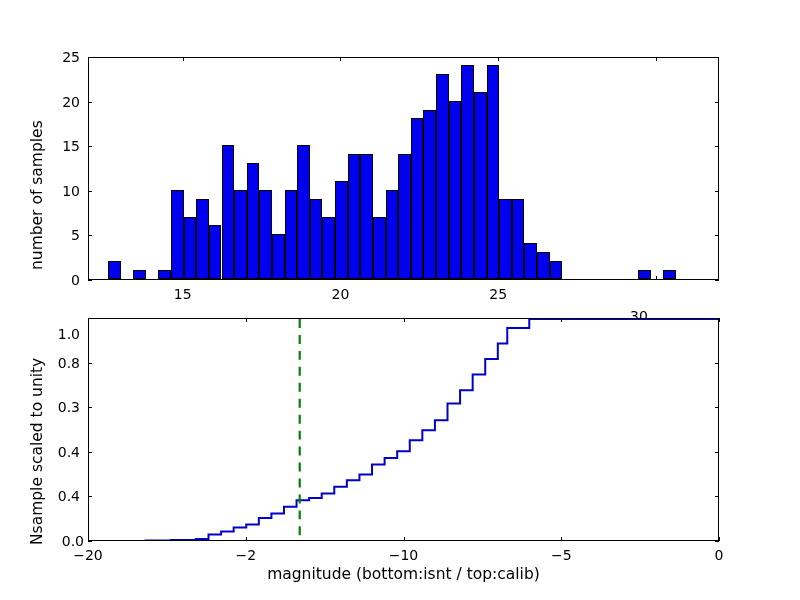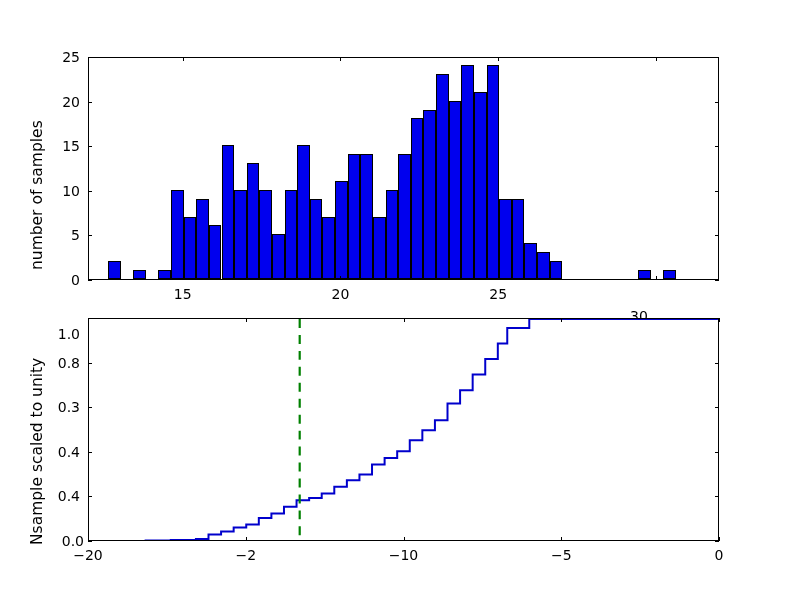--- a/index.html
+++ b/index.html
@@ -248,15 +248,16 @@
       <div class="tick-label x" style="left: 561.25px; top: 547px;">−5</div>
       <div class="tick-label x" style="left: 719px; top: 547px;">0</div>
       <div class="tick-label y" style="left: 42px; top: 541px; width: 42px;">0.0</div>
       <div class="tick-label y" style="left: 38px; top: 496.4px; width: 42px;">0.4</div>
       <div class="tick-label y" style="left: 38px; top: 451.8px; width: 42px; text-align: right;">0.4</div>
       <div class="tick-label y" style="left: 38px; top: 407.2px; width: 42px;">0.3</div>
       <div class="tick-label y" style="left: 38px; top: 362.6px; width: 42px;">0.8</div>
       <div class="tick-label y" style="left: 38px; top: 334px; width: 42px;">1.0</div>
     </div>
 
+  <div class="axis-label-x" style="left:88px; top:565px; width:631px;">magnitude (bottom:isnt / top:calib)</div>
 
 
 </div>
 
 </body></html>

